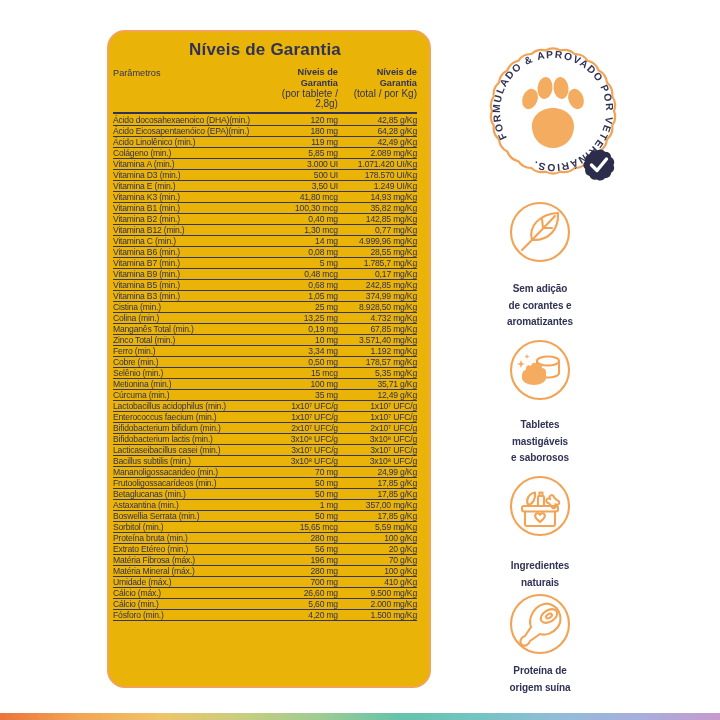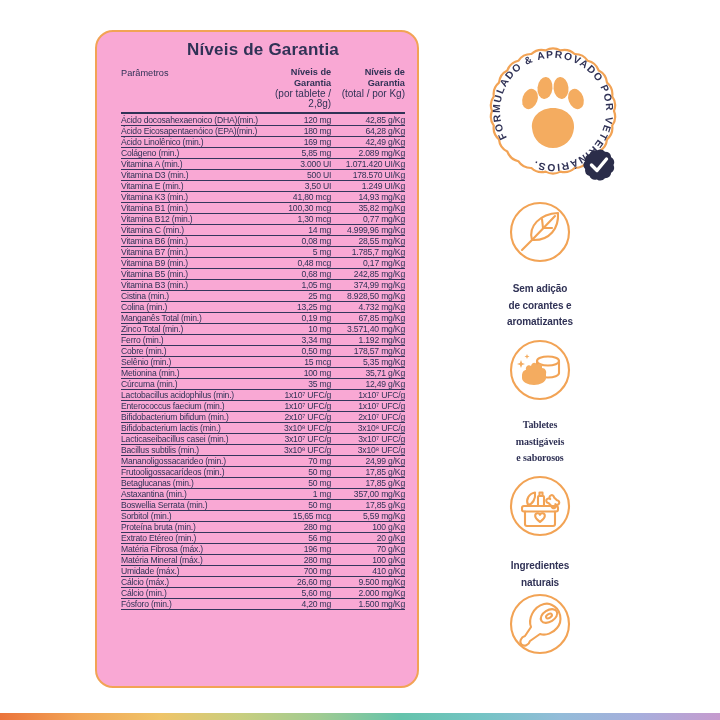--- a/index.html
+++ b/index.html
@@ -8,23 +8,23 @@
     --navy:#303256;
     --rowline:#34365c;
   }
   html,body{margin:0;padding:0;}
   body{
     width:720px;height:720px;position:relative;background:#ffffff;
     font-family:"Liberation Sans", sans-serif;overflow:hidden;color:var(--navy);
   }
   
   .table-panel{
-    position:absolute;left:95px;top:30px;width:324px;height:658px;
+    position:absolute;left:107px;top:30px;width:324px;height:658px;
     box-sizing:border-box;border:2px solid var(--orange);border-radius:18px;
-    padding:6px 12px 4px 24px;background:#f9a8d4;
+    padding:6px 12px 4px 4px;background:#eab308;
   }
   .t-title{
     text-align:center;font-weight:bold;font-size:17px;color:var(--navy);
     margin:2px 0 7px 0;letter-spacing:0.2px;
   }
   .t-header{
     display:flex;align-items:flex-start;border-bottom:2px solid var(--navy);
     padding-bottom:3px;margin-bottom:1px;
   }
   .col-p{width:50%;text-align:left;}
@@ -40,21 +40,21 @@
   }
   .t-row .col-p{overflow:visible;}
   
   .seal{position:absolute;left:478px;top:36px;width:150px;height:150px;}
   .feature{position:absolute;left:453px;width:174px;text-align:center;}
   .feature svg{display:block;margin:0 auto;}
   .feature-label{
     font-weight:bold;font-size:10px;line-height:16.5px;color:var(--navy);
     white-space:pre-line;letter-spacing:-0.1px;
   }
-  .f1{top:200px;} .f2{top:338px;font-family:Liberation Serif, serif;} .f3{top:474px;} .f4{top:592px;}
+  .f1{top:200px;} .f2{top:338px;} .f3{top:474px;} .f4{top:592px;}
   .f1 .feature-label{margin-top:17px;}
   .f2 .feature-label{margin-top:15px;}
   .f3 .feature-label{margin-top:20px;}
   .f4 .feature-label{margin-top:7px;}
   
   .rainbow{position:absolute;left:0;bottom:0;width:720px;height:7px;}
   .icon-thin{fill:none;stroke:var(--orange);stroke-width:2.1;stroke-linecap:round;stroke-linejoin:round;}
 </style>
 </head>
 <body>
@@ -78,21 +78,21 @@
         <div class="col-t">120 mg</div>
         <div class="col-k">42,85 g/Kg</div>
       </div>
       <div class="t-row">
         <div class="col-p">Ácido Eicosapentaenóico (EPA)(min.)</div>
         <div class="col-t">180 mg</div>
         <div class="col-k">64,28 g/Kg</div>
       </div>
       <div class="t-row">
         <div class="col-p">Ácido Linolênico (min.)</div>
-        <div class="col-t">169 mg</div>
+        <div class="col-t">119 mg</div>
         <div class="col-k">42,49 g/Kg</div>
       </div>
       <div class="t-row">
         <div class="col-p">Colágeno (min.)</div>
         <div class="col-t">5,85 mg</div>
         <div class="col-k">2.089 mg/Kg</div>
       </div>
       <div class="t-row">
         <div class="col-p">Vitamina A (min.)</div>
         <div class="col-t">3.000 UI</div>
@@ -110,20 +110,25 @@
       </div>
       <div class="t-row">
         <div class="col-p">Vitamina K3 (min.)</div>
         <div class="col-t">41,80 mcg</div>
         <div class="col-k">14,93 mg/Kg</div>
       </div>
       <div class="t-row">
         <div class="col-p">Vitamina B1 (min.)</div>
         <div class="col-t">100,30 mcg</div>
         <div class="col-k">35,82 mg/Kg</div>
+      </div>
+      <div class="t-row">
+        <div class="col-p">Vitamina B2 (min.)</div>
+        <div class="col-t">0,40 mg</div>
+        <div class="col-k">142,85 mg/Kg</div>
       </div>
       <div class="t-row">
         <div class="col-p">Vitamina B12 (min.)</div>
         <div class="col-t">1,30 mcg</div>
         <div class="col-k">0,77 mg/Kg</div>
       </div>
       <div class="t-row">
         <div class="col-p">Vitamina C (min.)</div>
         <div class="col-t">14 mg</div>
         <div class="col-k">4.999,96 mg/Kg</div>
@@ -373,15 +378,17 @@
 
 <div class="feature f4">
   <svg width="64" height="64" viewBox="0 0 64 64">
     <circle class="icon-thin" cx="32" cy="32" r="29"></circle>
     <g class="icon-thin" stroke-width="2.1">
       <path d="M44 13 C53 17 55 29 49 36 C45 41 38 44 32 42 L22 49 C21 53 16 55 13.5 52.5 C11 50 13 45 17 44 L23 35 C20 27 25 15 36 12 C39 11.2 42 11.8 44 13 Z"></path>
       <ellipse cx="41" cy="24" rx="9" ry="5.8" transform="rotate(-32 41 24)"></ellipse>
       <ellipse cx="41" cy="24" rx="3.2" ry="1.9" transform="rotate(-32 41 24)"></ellipse>
     </g>
   </svg>
+  <div class="feature-label">Proteína de
+origem suína</div>
 </div>
 
 <div class="rainbow" style="background: linear-gradient(90deg, rgb(235, 116, 59), rgb(242, 165, 86), rgb(239, 196, 104), rgb(200, 206, 127), rgb(159, 203, 146), rgb(100, 195, 171), rgb(116, 196, 196), rgb(147, 188, 217), rgb(167, 174, 220), rgb(198, 155, 206));"></div>
 
 </body></html>

